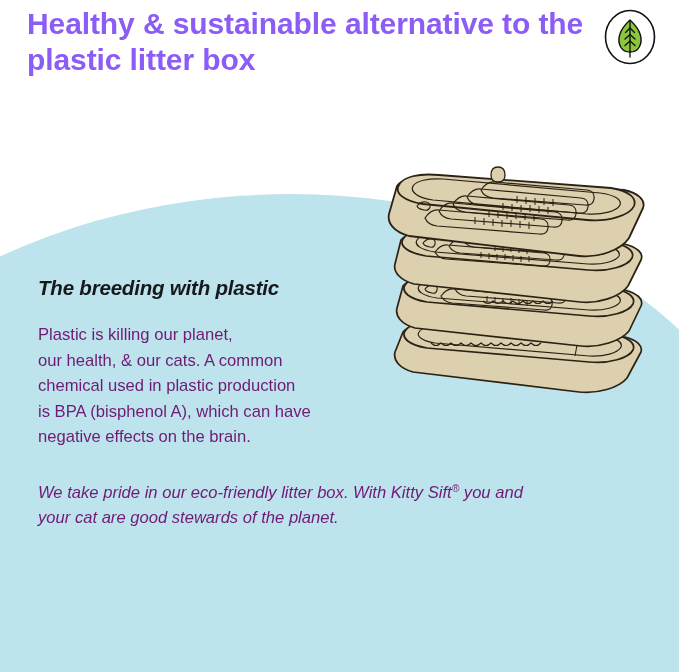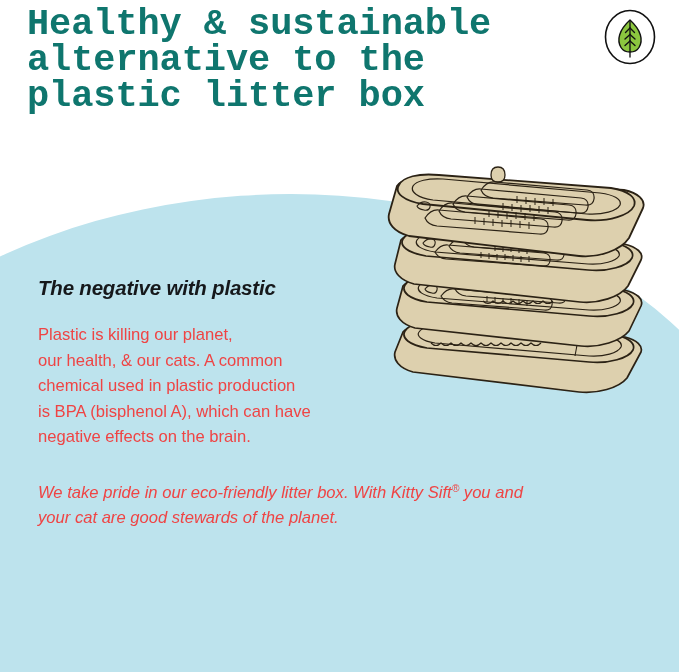--- a/index.html
+++ b/index.html
@@ -42,26 +42,26 @@
     width: 679px;
     height: 90px;
     z-index: 5;
   }
   .headline {
     position: absolute;
     left: 27px;
     top: 6px;
     width: 560px;
     margin: 0;
-    font-family: Liberation Mono, monospace;
+    font-family: Liberation Sans, sans-serif;
     font-weight: 700;
-    font-size: 37px;
+    font-size: 30px;
     line-height: 36px;
     letter-spacing: -0.1px;
-    color: #0f766e;
+    color: #8b5cf6;
   }
   .leaf-badge {
     position: absolute;
     right: 22px;
     top: 8px;
     width: 54px;
     height: 58px;
     z-index: 6;
   }
 
@@ -91,21 +91,21 @@
     font-size: 20.5px;
     line-height: 24px;
     letter-spacing: -0.2px;
     color: #16181b;
   }
   .para {
     margin: 0 0 26px 0;
     font-family: "Liberation Sans", sans-serif;
     font-size: 16.6px;
     line-height: 25.5px;
-    color: #ef4444;
+    color: #701a75;
     white-space: pre-line;
   }
   .para.closing {
     font-style: italic;
     margin-bottom: 16px;
   }
   .rmark {
     font-size: 0.62em;
     vertical-align: 0.55em;
     font-style: italic;
@@ -225,21 +225,21 @@
           <path d="M106 64 l0 7 M115 65 l0 7 M124 66 l0 7 M133 66 l0 7 M142 67 l0 7 M151 68 l0 7"></path>
           <path d="M120 57 l0 7 M129 58 l0 7 M138 59 l0 7 M147 59 l0 7 M156 60 l0 7 M165 61 l0 7"></path>
           <path d="M134 50 l0 7 M143 51 l0 7 M152 52 l0 7 M161 52 l0 7 M170 53 l0 7"></path>
         </g>
         <path d="M34 60 q4 -5 9 -4 q5 1 4 5 q-1 4 -6 3 q-6 -1 -7 -4 Z" fill="none" stroke="#2b2215" stroke-width="1.1"></path>
       </g>
     </svg>
   </div>
 
   <div class="content">
-    <h2 class="subhead">The negative with plastic</h2>
+    <h2 class="subhead">The breeding with plastic</h2>
 
     <p class="para">Plastic is killing our planet,
 our health, &amp; our cats. A common
 chemical used in plastic production
 is BPA (bisphenol A), which can have
 negative effects on the brain.</p>
 
 
     <p class="para closing"><span>We take pride in our eco-friendly litter box. With Kitty Sift</span><span class="rmark">®</span><span> you and your cat are good stewards of the planet.</span></p>
   </div>

